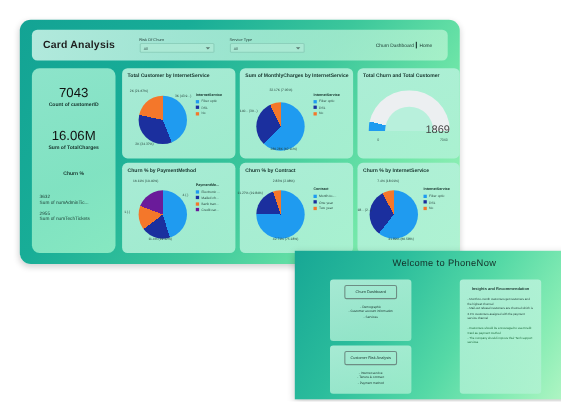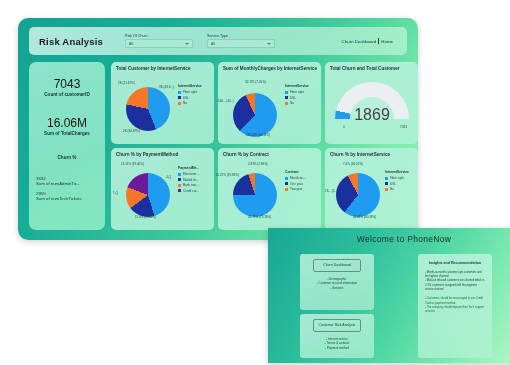--- a/index.html
+++ b/index.html
@@ -56,21 +56,21 @@
   .leg{position:absolute;right:3px;top:22px;width:33px;}
   .leg-t{font-size:3.3px;font-weight:bold;color:#16332c;margin-bottom:2px;}
   .leg-r{display:flex;align-items:center;margin-bottom:1.6px;}
   .sw{width:3px;height:3px;margin-right:2px;flex:0 0 auto;}
   .leg-x{font-size:3.1px;color:#2c4b43;white-space:nowrap;overflow:hidden;}
 
   
   .gauge{position:absolute;left:10px;top:20px;width:74px;height:46px;}
   .g-min{position:absolute;left:8px;bottom:-1px;font-size:3.2px;color:#3a5b52;}
   .g-max{position:absolute;right:2px;bottom:-1px;font-size:3.2px;color:#3a5b52;}
-  .g-val{position:absolute;left:0;right:0;bottom:4px;text-align:center;font-size:16px;color:#444;margin-top:44px;}
+  .g-val{position:absolute;left:0;right:0;bottom:4px;text-align:right;font-size:10px;color:#444;margin-top:44px;}
 
   
   #phonenow{position:absolute;left:268px;top:228px;width:240px;height:135px;
      background:linear-gradient(120deg,#17a795 0%,#2bbd9c 30%,#55d9a6 58%,#86ecb4 80%,#b8f7c6 100%);
      box-shadow:0 2px 7px rgba(0,0,0,.2);overflow:hidden;padding-left:16px;}
   .pn-title{text-align:center;font-size:8.5px;color:#132e27;margin-top:6px;letter-spacing:.3px;}
   .pn-card{position:absolute;border-radius:3px;background:linear-gradient(160deg,rgba(190,243,222,.85),rgba(180,242,214,.7));}
   .pn-box{border:.6px solid #6d8d84;border-radius:2px;margin:5px auto 0;width:62%;padding:3px 0;
      text-align:center;font-size:3.5px;color:#1d3a33;line-height:1.3;}
   .pn-body{font-size:2.9px;color:#22413a;text-align:center;line-height:1.55;margin:5px 6px 0;}
@@ -80,21 +80,21 @@
   .pnB{left:32px;top:86px;width:74px;height:44px;}
   .pnC{left:150px;top:26px;width:74px;height:104px;}
   .pn-green{color:#1d6b3c;}
 </style>
 </head>
 <body>
 
 <div id="dashboard">
 
   <div class="hdr">
-    <div class="hdr-title">Risk Analysis</div>
+    <div class="hdr-title">Card Analysis</div>
 
     <div class="filters">
       <div class="filt">
         <div class="filt-lab">Risk Of Churn</div>
         <div class="filt-box">
           <span class="filt-val">All</span>
           <span class="caret"></span>
         </div>
       </div>
       <div class="filt">

